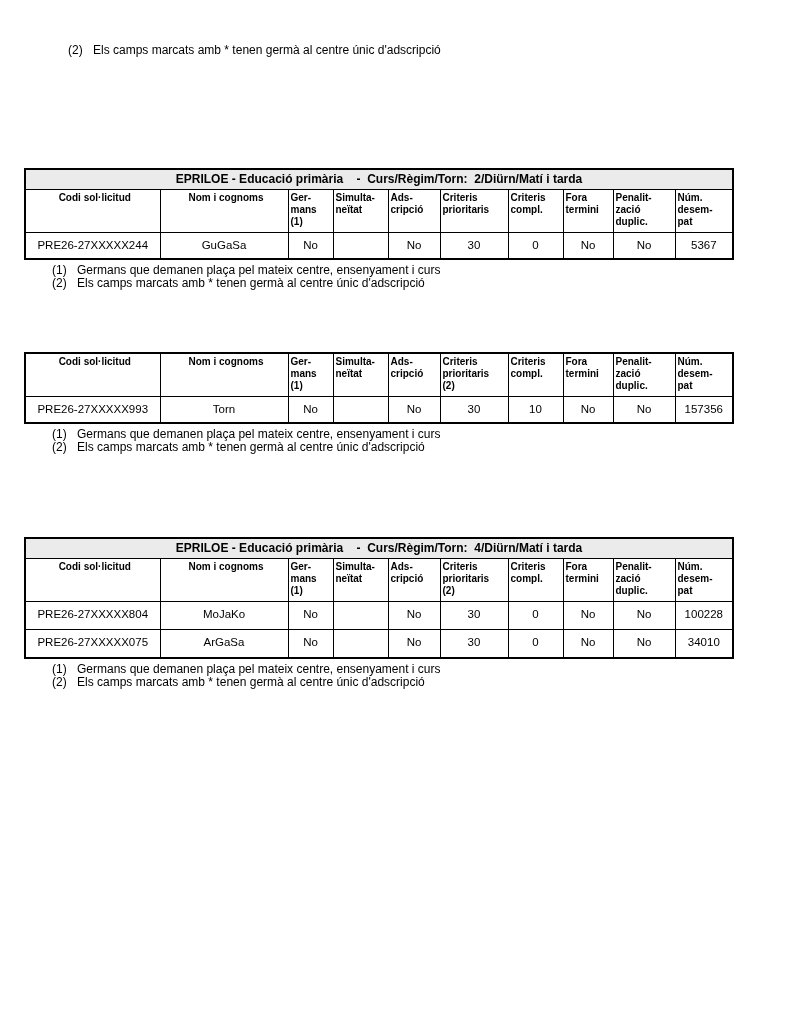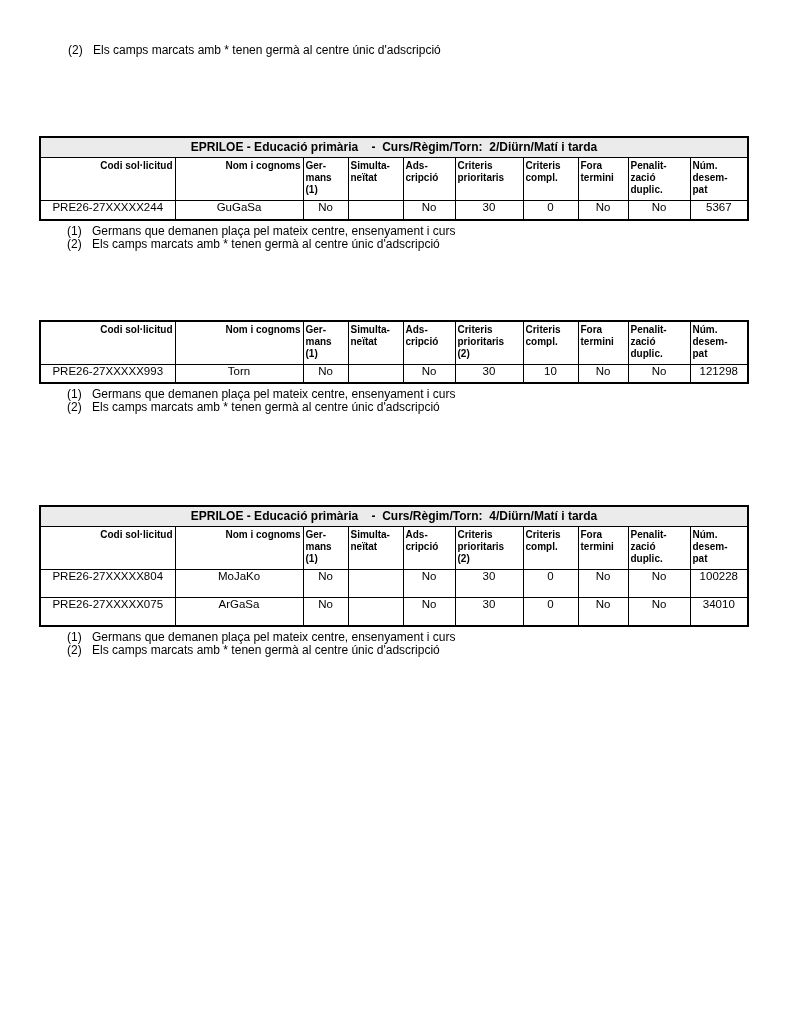--- a/index.html
+++ b/index.html
@@ -8,21 +8,21 @@
     width: 791px; height: 1024px;
     background: var(--page_bg, #ffffff);
     color: var(--text, #000000);
     font-family: "Liberation Sans", "DejaVu Sans", sans-serif;
     position: relative;
     overflow: hidden;
   }
   .note { font-size: 12px; line-height: 13px; white-space: nowrap; }
   .note-num { display: inline-block; width: 25px; }
   .top-note { position: absolute; left: 68px; top: 44px; }
-  .tbl-section { position: absolute; left: 39px; width: 595px; }
+  .tbl-section { position: absolute; left: 24px; width: 595px; margin-top: 32px; }
   table.data {
     border-collapse: collapse;
     table-layout: fixed;
     width: 709px;
     border: 2px solid var(--border, #000000);
   }
   table.data th, table.data td {
     border: 1px solid var(--border, #000000);
     overflow: hidden;
   }
@@ -42,25 +42,25 @@
     text-align: left;
     padding: 2px 2px;
     white-space: pre-line;
     height: 43px;
   }
   td.dc {
     font-size: 11.5px;
     line-height: 13px;
     vertical-align: top;
     text-align: center;
-    padding: 0 2px;
+    padding: 6px 2px;
     height: 19px;
     white-space: nowrap;
   }
-  .al { text-align: right; padding-left: 6px; }
+  .al { text-align: center; padding-left: 6px; }
   .rows-tall td.dc { height: 28px; }
   .notes { margin: 4px 0 0 28px; }
 </style>
 </head>
 <body>
 
 <div class="top-note note">
   <span class="note-num">(2)</span><span>Els camps marcats amb * tenen germà al centre únic d'adscripció</span>
 </div>
 
@@ -175,21 +175,21 @@
       <tr>
         <td class="dc al">PRE26-27XXXXX993</td>
         <td class="dc al">Torn</td>
         <td class="dc">No</td>
         <td class="dc"></td>
         <td class="dc">No</td>
         <td class="dc">30</td>
         <td class="dc">10</td>
         <td class="dc">No</td>
         <td class="dc">No</td>
-        <td class="dc al">121298</td>
+        <td class="dc al">157356</td>
       </tr>
     </tbody>
   </table>
   <div class="notes">
     <div class="note">
       <span class="note-num">(1)</span><span>Germans que demanen plaça pel mateix centre, ensenyament i curs</span>
     </div>
     <div class="note">
       <span class="note-num">(2)</span><span>Els camps marcats amb * tenen germà al centre únic d'adscripció</span>
     </div>

